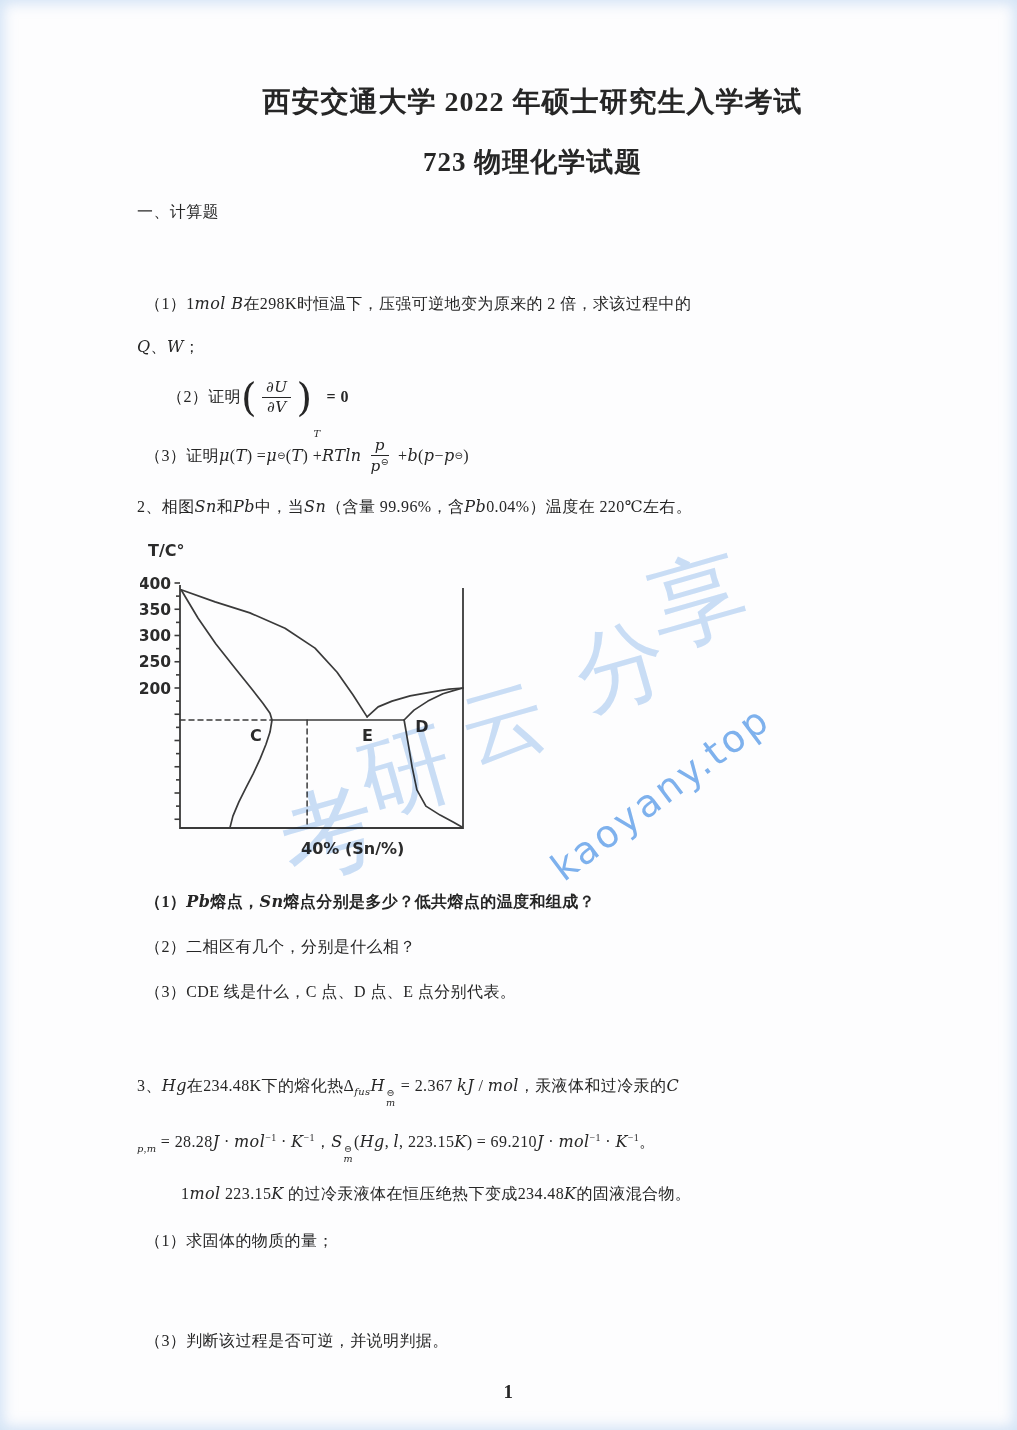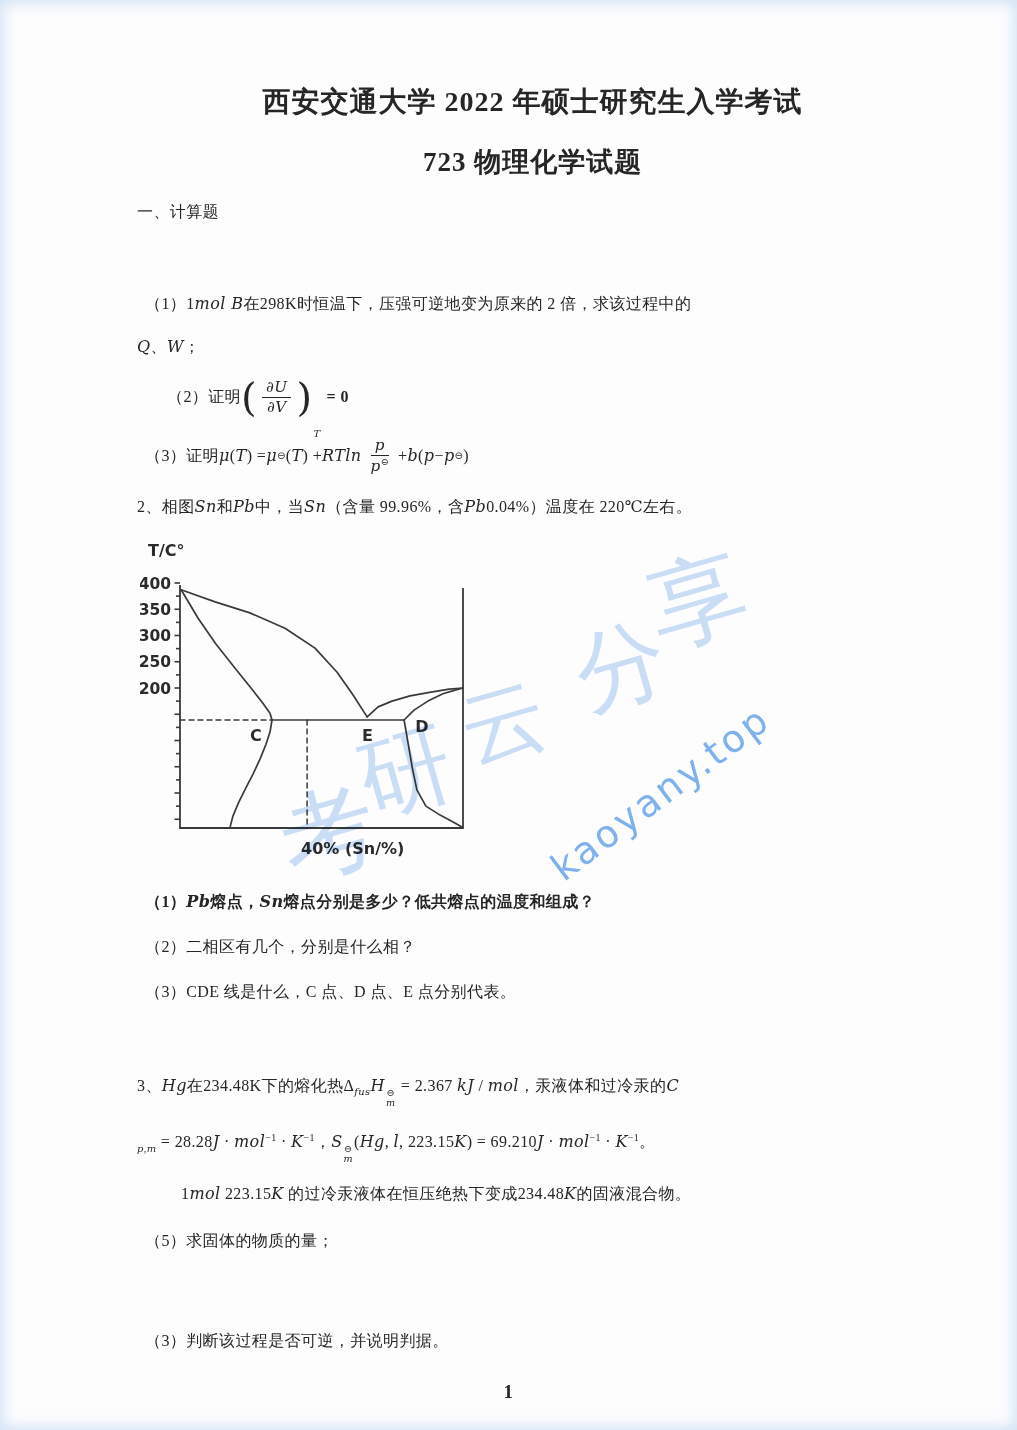--- a/index.html
+++ b/index.html
@@ -115,17 +115,17 @@
 
   <div class="ln" style="top:1076px;left:137px;">3、<i>Hg</i>在234.48K下的熔化热Δ<sub><i>fus</i></sub><i>H</i><span class="ss">
         <span class="std">⊖</span>
         <span><i>m</i></span>
       </span> = 2.367 <i>kJ</i> / <i>mol</i>，汞液体和过冷汞的<i>C</i></div>
   <div class="ln" style="top:1132px;left:137px;"><sub><i>p</i>,<i>m</i></sub> = 28.28<i>J</i> · <i>mol</i><sup>−1</sup> · <i>K</i><sup>−1</sup>，<i>S</i><span class="ss">
         <span class="std">⊖</span>
         <span><i>m</i></span>
       </span>(<i>Hg</i>, <i>l</i>, 223.15<i>K</i>) = 69.210<i>J</i> · <i>mol</i><sup>−1</sup> · <i>K</i><sup>−1</sup>。</div>
   <div class="ln" style="top:1184px;left:137px;margin-left:44px;">1<i>mol</i> 223.15<i>K</i> 的过冷汞液体在恒压绝热下变成234.48<i>K</i>的固液混合物。</div>
-  <div class="ln" style="top:1231px;left:145px;">（5）求固体的物质的量；</div>
+  <div class="ln" style="top:1231px;left:145px;">（1）求固体的物质的量；</div>
   <div class="ln" style="top:1331px;left:145px;">（3）判断该过程是否可逆，并说明判据。</div>
 
   <div class="ln ctr pageno" style="top:1380px;">1</div>
 </div>
 
 </body></html>

